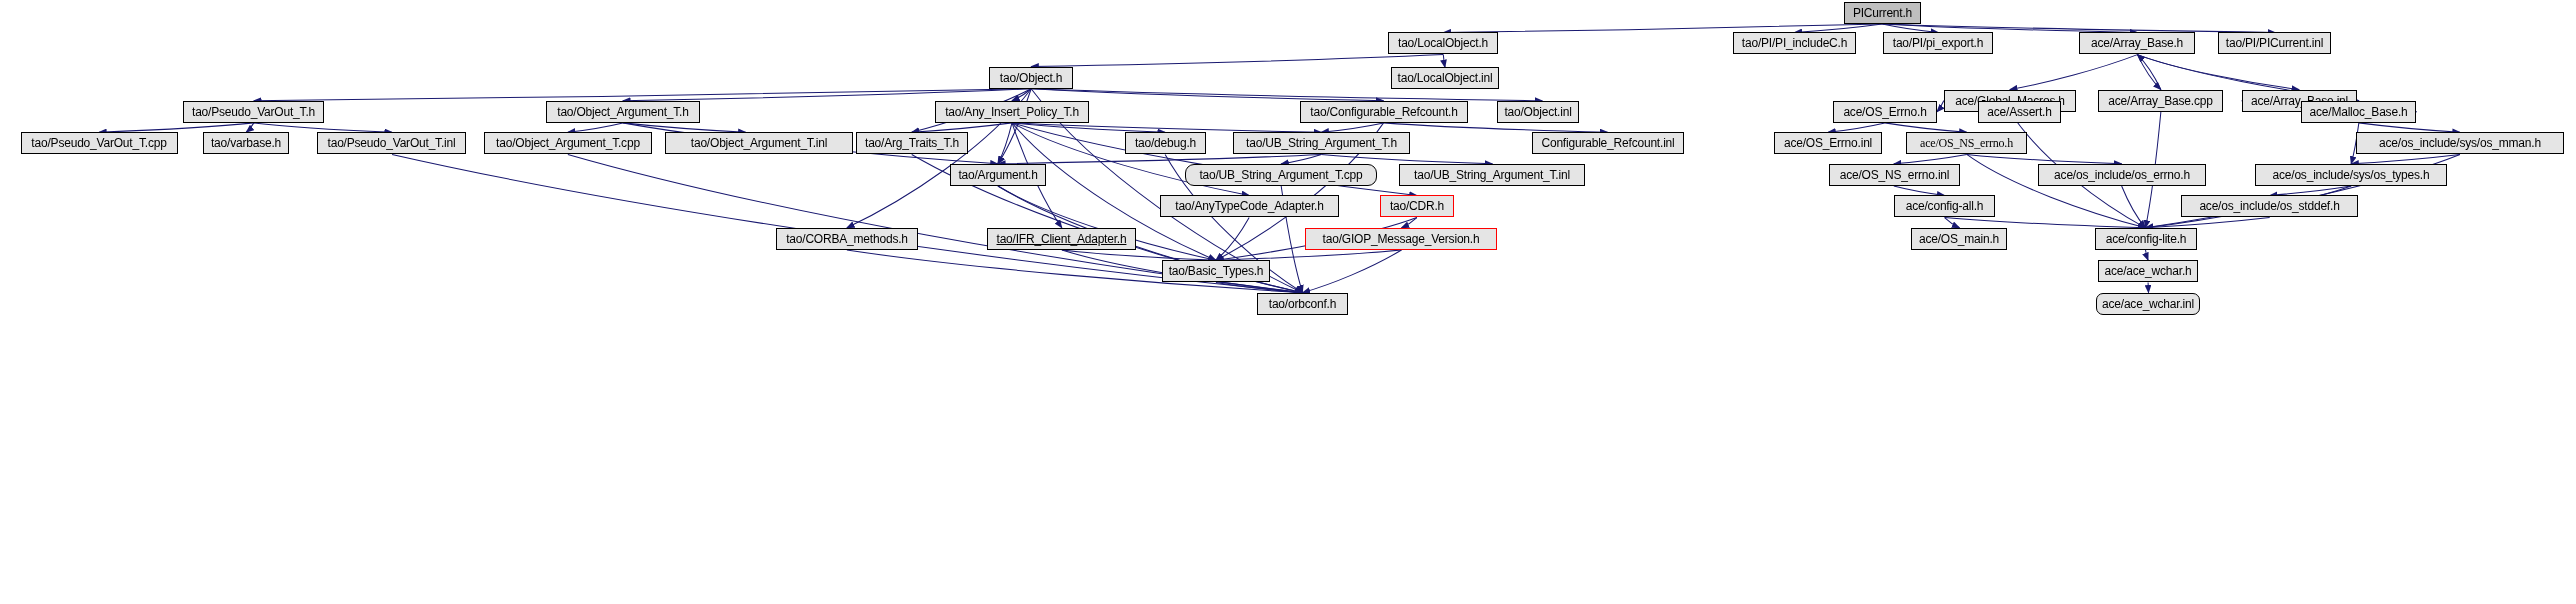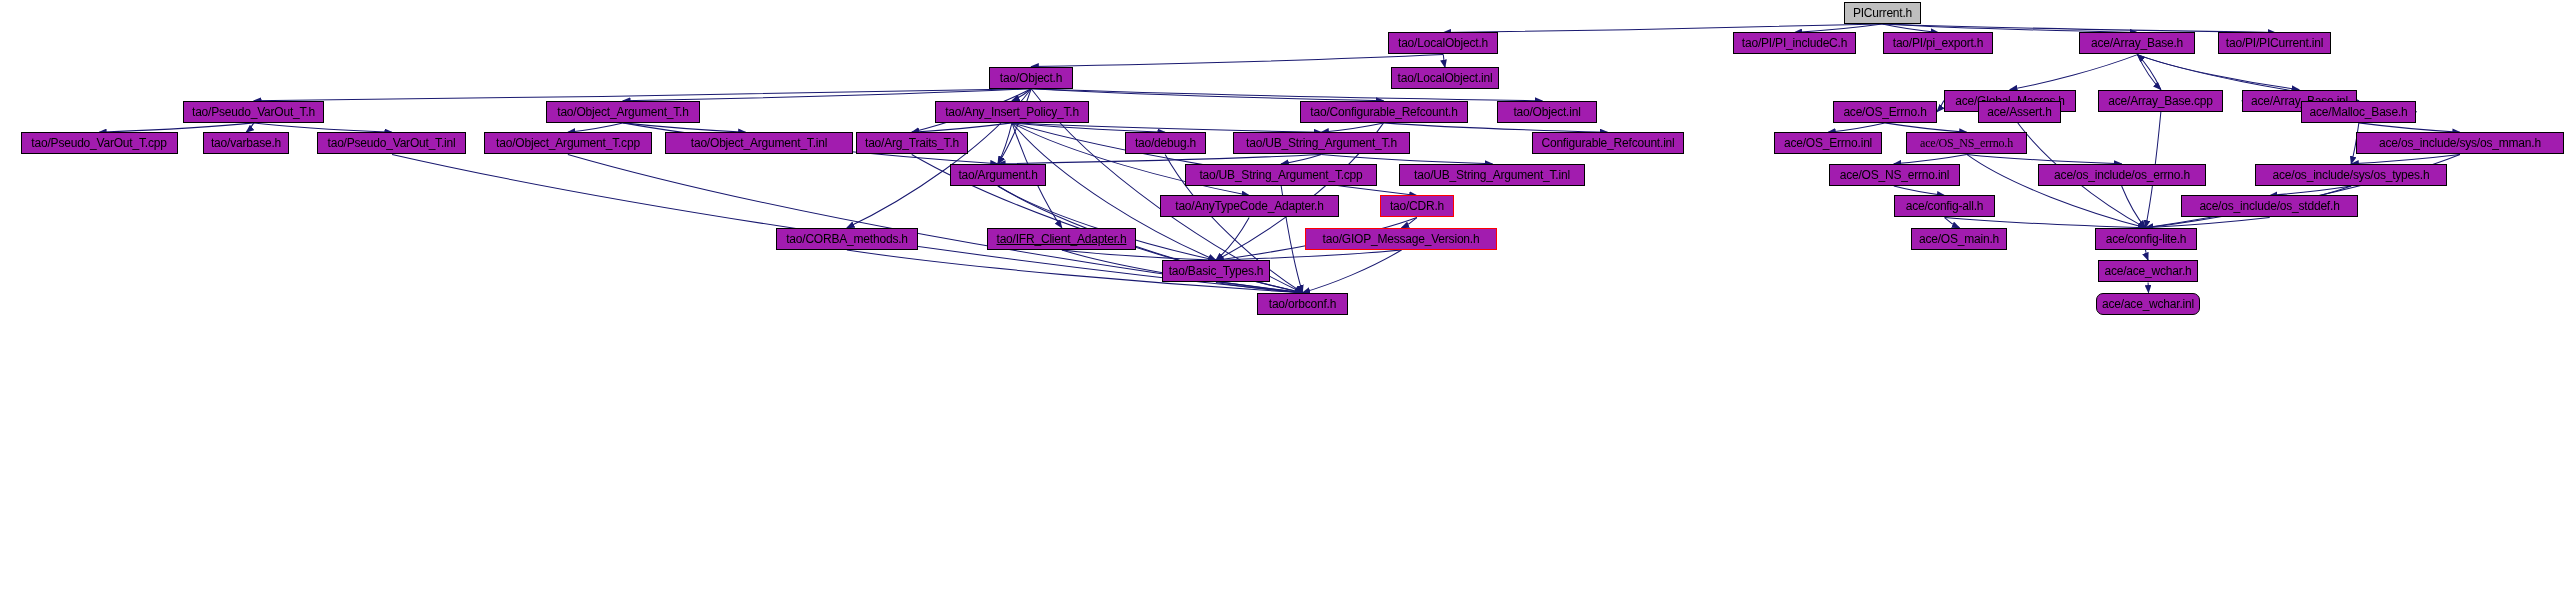--- a/index.html
+++ b/index.html
@@ -20,21 +20,21 @@
     left: 0;
     top: 0;
     width: 2576px;
     height: 605px;
     pointer-events: none;
   }
   .node {
     position: absolute;
     box-sizing: border-box;
     border: 0.9px solid #000000;
-    background: #a21caf;
+    background: #e5e5e5;
     color: #000000;
     font-size: 12px;
     line-height: 1;
     display: flex;
     align-items: center;
     justify-content: center;
     white-space: nowrap;
     height: 22px;
     letter-spacing: -0.2px;
     z-index: 5;
@@ -183,21 +183,21 @@
       </div>
       <div class="node" style="left: 546px; top: 101px; width: 154px;">
         <span>tao/Object_Argument_T.h</span>
       </div>
       <div class="node" style="left: 935px; top: 101px; width: 154px;">
         <span>tao/Any_Insert_Policy_T.h</span>
       </div>
       <div class="node" style="left: 1300px; top: 101px; width: 168px;">
         <span>tao/Configurable_Refcount.h</span>
       </div>
-      <div class="node" style="left: 1497px; top: 101px; width: 100px;">
+      <div class="node" style="left: 1497px; top: 101px; width: 82px;">
         <span>tao/Object.inl</span>
       </div>
       <div class="node" style="left: 1833px; top: 101px; width: 104px;">
         <span>ace/OS_Errno.h</span>
       </div>
       <div class="node" style="left: 1978px; top: 101px; width: 83px;">
         <span>ace/Assert.h</span>
       </div>
       <div class="node" style="left: 2301px; top: 101px; width: 115px;">
         <span>ace/Malloc_Base.h</span>
@@ -234,21 +234,21 @@
       </div>
       <div class="node" style="left: 1906px; top: 132px; width: 121px; font-family: Liberation Serif, serif;">
         <span>ace/OS_NS_errno.h</span>
       </div>
       <div class="node" style="left: 2356px; top: 132px; width: 208px;">
         <span>ace/os_include/sys/os_mman.h</span>
       </div>
       <div class="node" style="left: 950px; top: 164px; width: 96px;">
         <span>tao/Argument.h</span>
       </div>
-      <div class="node" style="left: 1185px; top: 164px; width: 192px;">
+      <div class="node" style="left: 1185px; top: 164px; width: 192px; border-radius: 9px;">
         <span>tao/UB_String_Argument_T.cpp</span>
       </div>
       <div class="node" style="left: 1399px; top: 164px; width: 186px;">
         <span>tao/UB_String_Argument_T.inl</span>
       </div>
       <div class="node" style="left: 1829px; top: 164px; width: 131px;">
         <span>ace/OS_NS_errno.inl</span>
       </div>
       <div class="node" style="left: 2038px; top: 164px; width: 168px;">
         <span>ace/os_include/os_errno.h</span>

